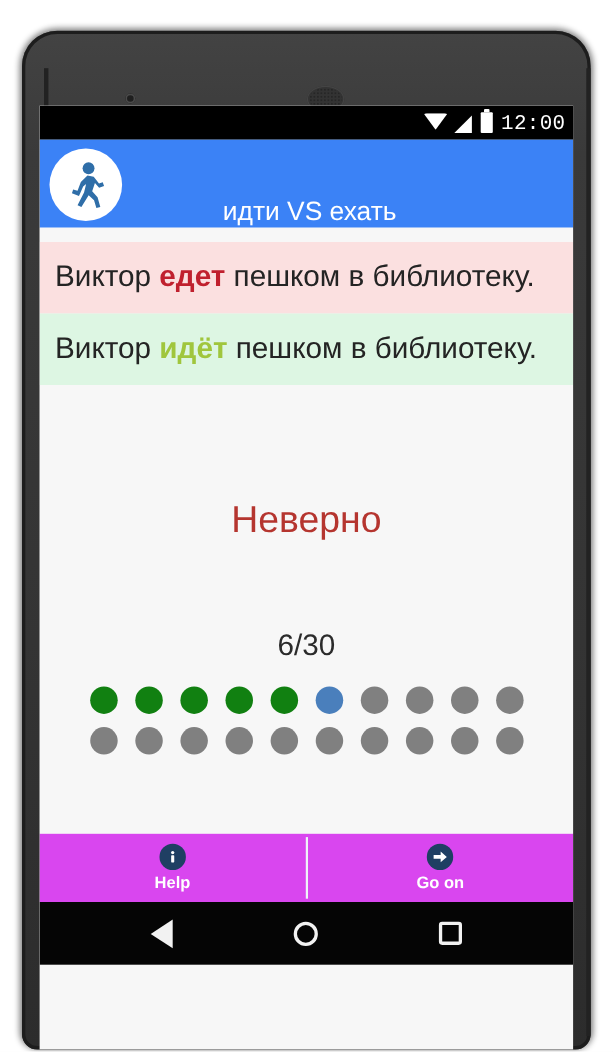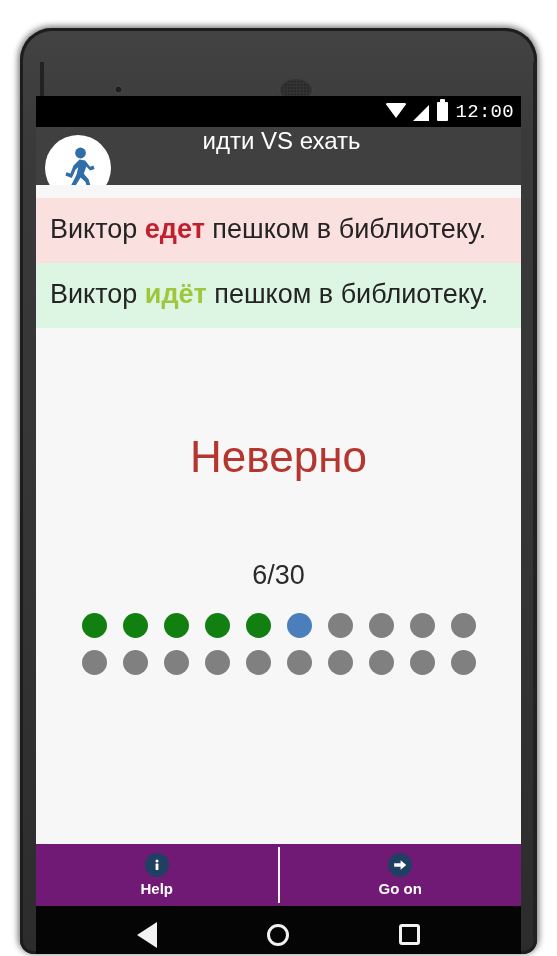--- a/index.html
+++ b/index.html
@@ -145,24 +145,24 @@
     color: #ffffff;
     font-size: 19px;
     letter-spacing: .3px;
     margin-left: 7px;
     font-family: Liberation Mono, monospace;
   }
 
   
   .appbar {
     position: relative;
-    height: 58px;
-    background: #404040;
-    display: flex;
-    align-items: flex-start;
+    height: 80px;
+    background: #3b82f6;
+    display: flex;
+    align-items: flex-end;
   }
   .app-logo {
     position: absolute;
     left: 9px;
     top: 8px;
     width: 66px;
     height: 66px;
     border-radius: 50%;
     background: #ffffff;
     display: flex;
@@ -176,41 +176,41 @@
     color: #ffffff;
     font-size: 24px;
     font-family: "Liberation Sans", sans-serif;
     padding-left: 6px;
     box-sizing: border-box;
   }
 
   
   .content {
     position: relative;
-    height: 659px;
+    height: 551px;
     background: #f7f7f7;
     overflow: hidden;
   }
   .sentence-card {
     padding: 14px 14px 16px 14px;
     box-sizing: border-box;
     font-size: 27px;
     line-height: 1.30;
     color: #242424;
     font-family: "Liberation Sans", sans-serif;
   }
   .card-wrong { background: #fbe0e0; margin-top: 13px; }
   .card-right { background: #ddf6e3; }
   .hl-wrong { color: #c0202e; font-weight: bold; }
   .hl-right { color: #a0c63d; font-weight: bold; }
 
   .verdict {
     text-align: center;
     color: #b5352f;
-    font-size: 44px;
+    font-size: 34px;
     margin-top: 104px;
     font-family: "Liberation Sans", sans-serif;
   }
   .counter {
     text-align: center;
     color: #2b2b2b;
     font-size: 27px;
     margin-top: 78px;
     font-family: "Liberation Sans", sans-serif;
   }
@@ -229,21 +229,21 @@
     border-radius: 50%;
     background: #808080;
   }
   .dot.done    { background: #118011; }
   .dot.current { background: #4a7fbc; }
 
   
   .actionbar {
     position: relative;
     height: 62px;
-    background: #701a75;
+    background: #d946ef;
     display: flex;
   }
   .action-btn {
     flex: 1;
     display: flex;
     flex-direction: column;
     align-items: center;
     justify-content: center;
     gap: 3px;
     cursor: pointer;

